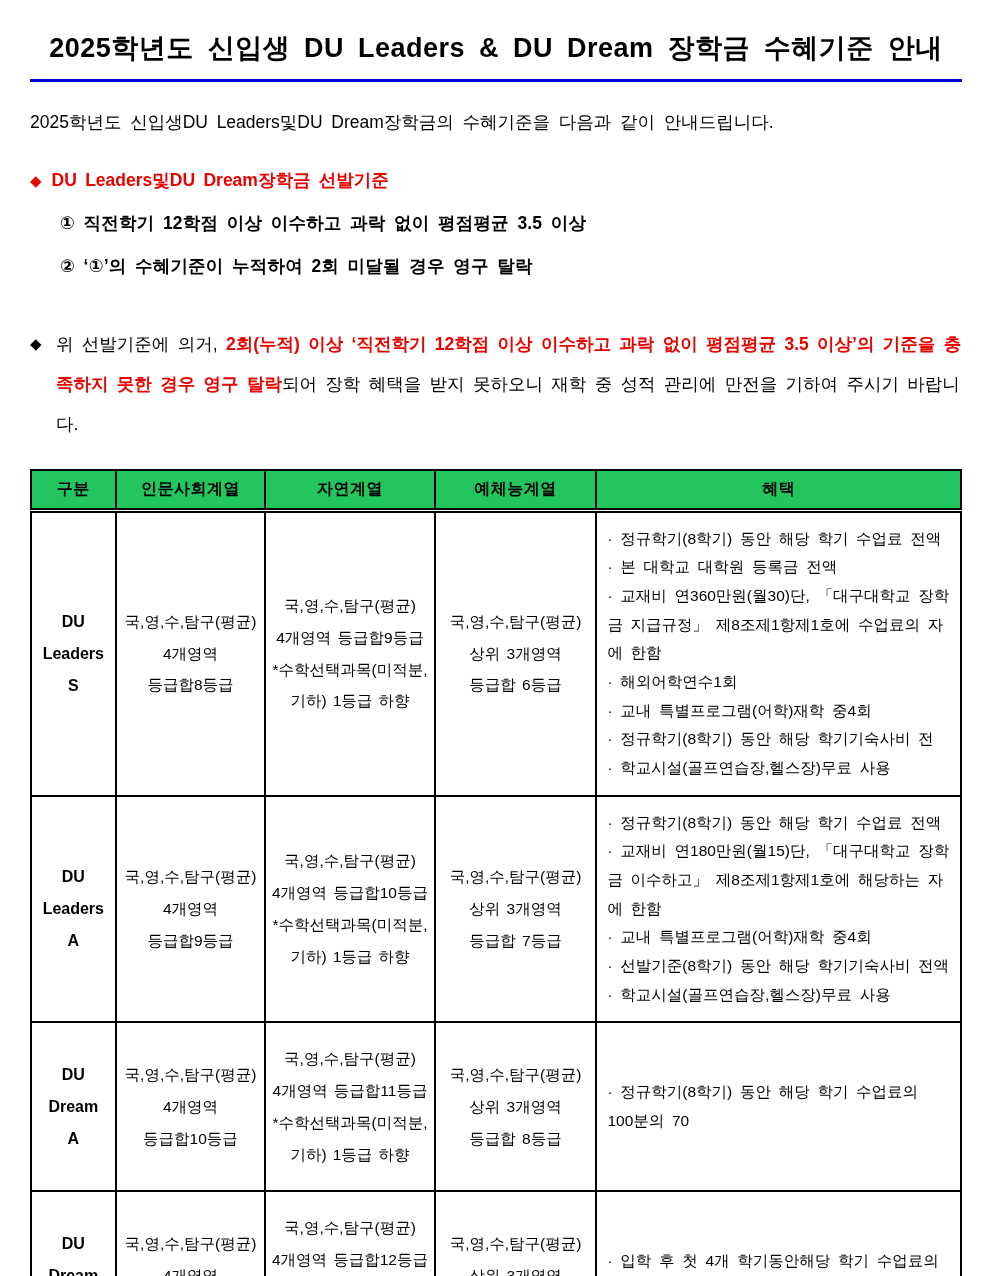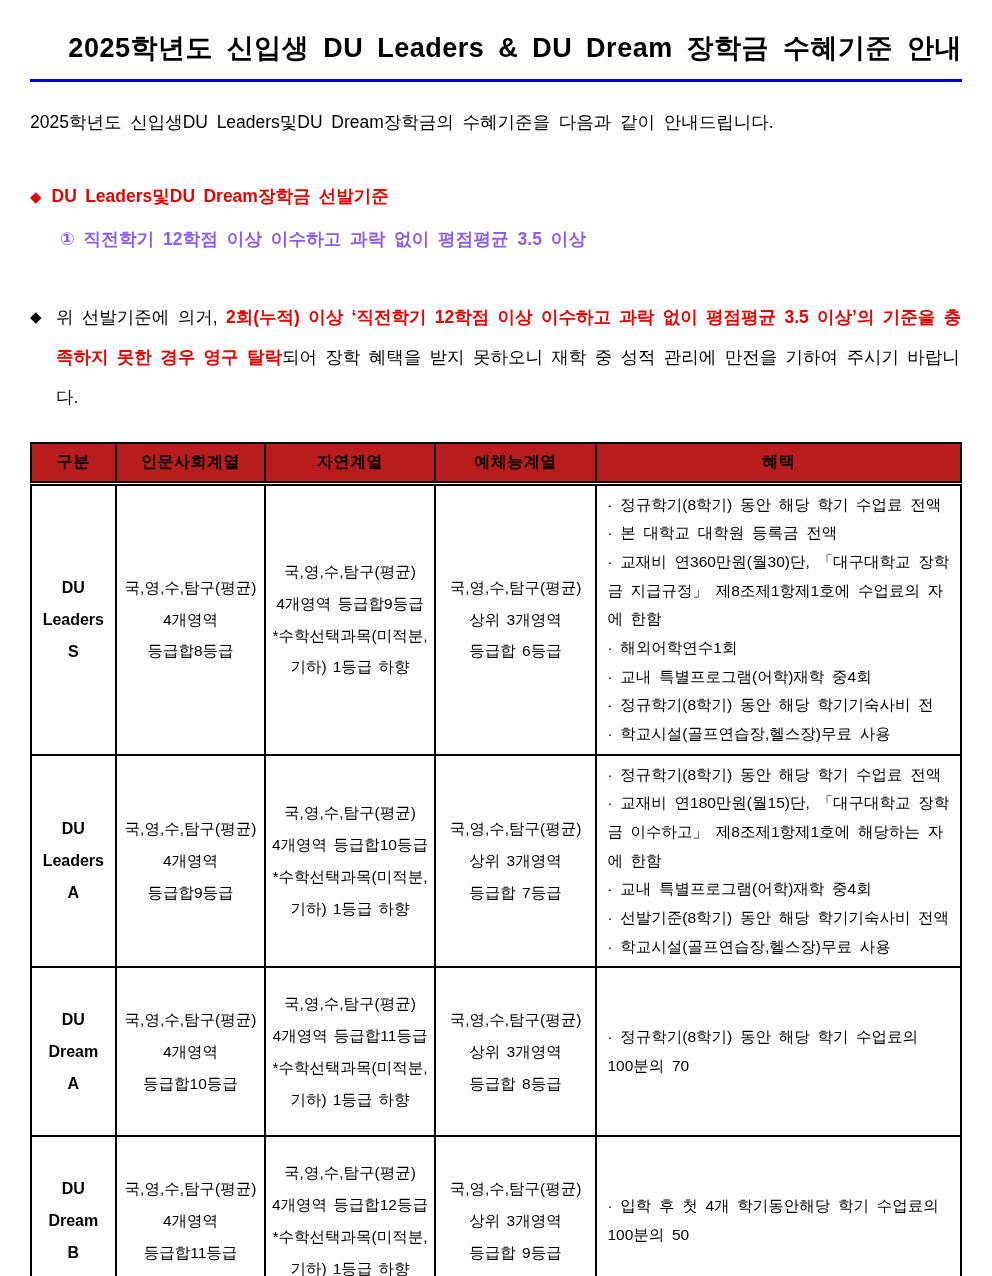--- a/index.html
+++ b/index.html
@@ -16,41 +16,41 @@
   
   .title-wrap {
     border-bottom: 3px solid #0000d8;
     padding: 6px 0 13px 0;
     margin: 0 0 0 0;
   }
   h1.title {
     margin: 0;
     font-size: 27px;
     font-weight: bold;
-    text-align: right;
+    text-align: center;
     letter-spacing: 0.5px;
     word-spacing: 0.22em;
     white-space: nowrap;
   }
 
   
   .intro {
     margin: 28px 0 0 0;
     font-size: 17.5px;
     word-spacing: 0.22em;
     font-weight: 500;
   }
 
   
-  .criteria { margin-top: 50px; }
+  .criteria { margin-top: 34px; }
   .red { color: #e60300; }
   .sec-head { font-size: 17.5px; font-weight: 600; word-spacing: 0.2em; }
   .sec-head .diamond { margin-right: 10px; font-size: 15px; }
   .crit-item {
-    color: #8b5cf6;
+    color: #000000;
     font-weight: bold;
     font-size: 17.5px;
     margin: 19px 0 0 30px;
     word-spacing: 0.2em;
     letter-spacing: 0.2px;
   }
 
   
   .notice {
     margin-top: 46px;
@@ -77,21 +77,21 @@
     margin-top: 25px;
     width: 932px;
     border-collapse: collapse;
     table-layout: fixed;
   }
   table.sch th, table.sch td {
     border: 2px solid #000;
     vertical-align: middle;
   }
   table.sch thead th {
-    background: #b91c1c;
+    background: #22c55e;
     height: 40px;
     font-size: 16px;
     font-weight: bold;
     text-align: center;
     border-bottom: 5px double #000;
     letter-spacing: 0.5px;
   }
   table.sch tbody td {
     font-size: 15.5px;
     text-align: center;
@@ -102,21 +102,21 @@
   }
   table.sch tbody td.grade {
     font-weight: bold;
     font-size: 16px;
     line-height: 2.0;
     margin-left: 11px;
   }
   table.sch tbody td.benefits {
     text-align: left;
     white-space: normal;
-    padding: 5px 10px;
+    padding: 12px 10px;
     line-height: 1.85;
     word-spacing: 0.22em;
   }
   table.sch tbody td.benefits .li::before { content: "· "; }
   table.sch tbody tr:nth-child(1) td { height: 238px; }
   table.sch tbody tr:nth-child(2) td { height: 207px; }
   table.sch tbody tr:nth-child(3) td { height: 117px; }
   table.sch tbody tr:nth-child(4) td { height: 113px; border-bottom: 6px double #000; }
 </style>
 </head>
@@ -128,20 +128,21 @@
     <h1 class="title">2025학년도 신입생 DU Leaders &amp; DU Dream 장학금 수혜기준 안내</h1>
   </div>
 
   <p class="intro">2025학년도 신입생DU Leaders및DU Dream장학금의 수혜기준을 다음과 같이 안내드립니다.</p>
 
   <section class="criteria">
     <div class="sec-head red">
       <span class="diamond">◆</span><span>DU Leaders및DU Dream장학금 선발기준</span>
     </div>
     <div class="crit-item">① 직전학기 12학점 이상 이수하고 과락 없이 평점평균 3.5 이상</div>
+    <div class="crit-item">② ‘①’의 수혜기준이 누적하여 2회 미달될 경우 영구 탈락</div>
   </section>
 
   <section class="notice">
     <span class="diamond">◆</span>
     <p class="notice-text"><span>위 선발기준에 의거, </span><span class="hl">2회(누적) 이상 ‘직전학기 12학점 이상 이수하고 과락 없이 평점평균 3.5 이상’의 기준을 충족하지 못한 경우 영구 탈락</span><span>되어 장학 혜택을 받지 못하오니 재학 중 성적 관리에 만전을 기하여 주시기 바랍니다.</span></p>
   </section>
 
   <table class="sch">
     <colgroup>
       <col style="width:9.1%">

